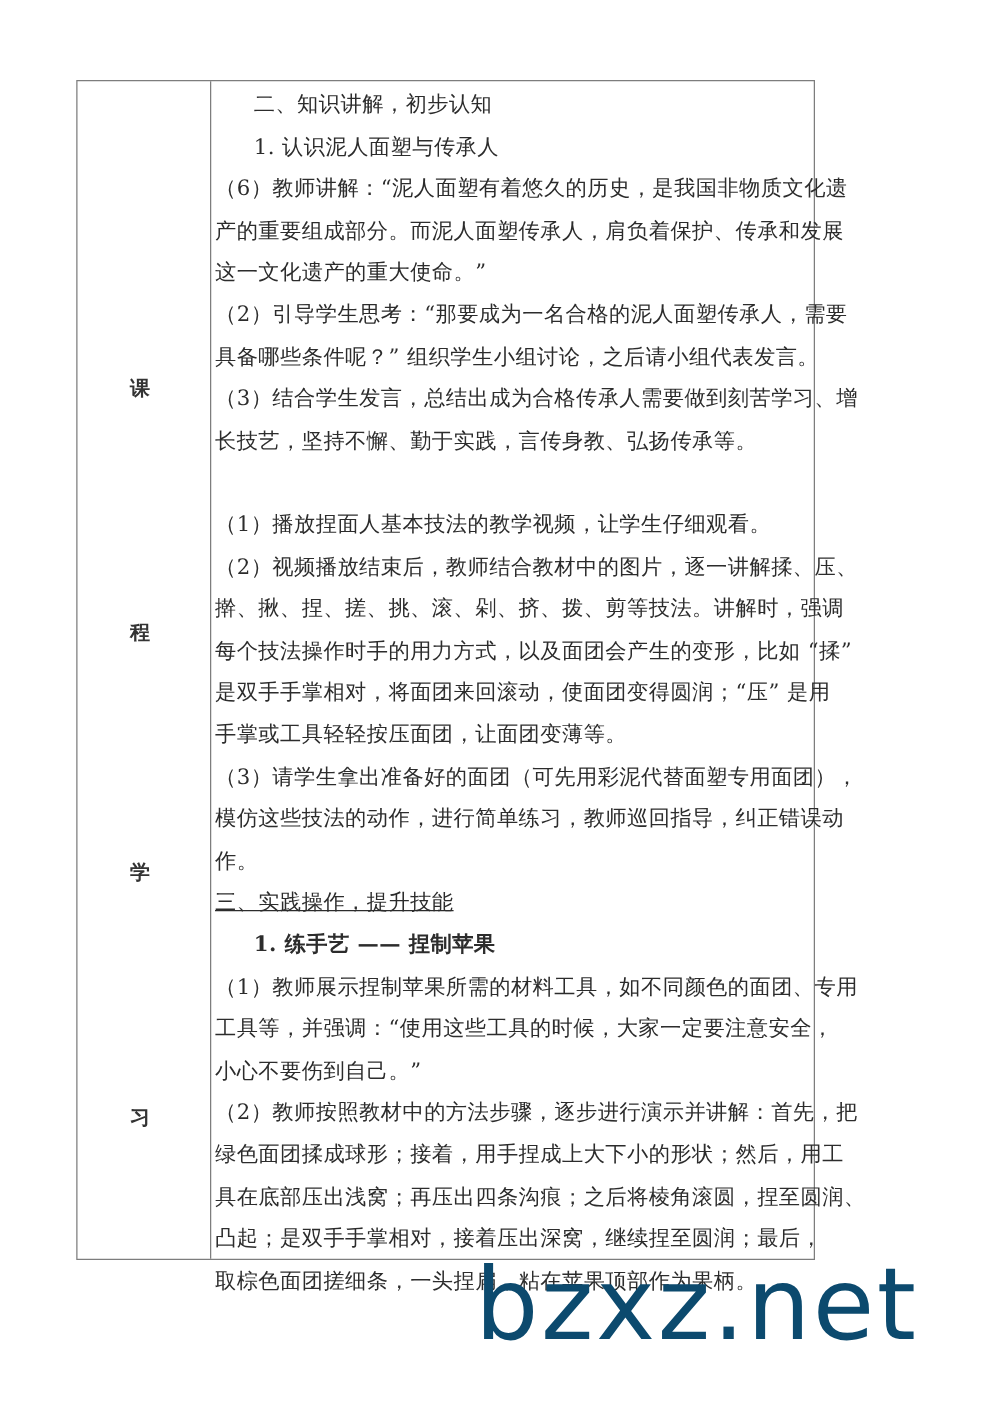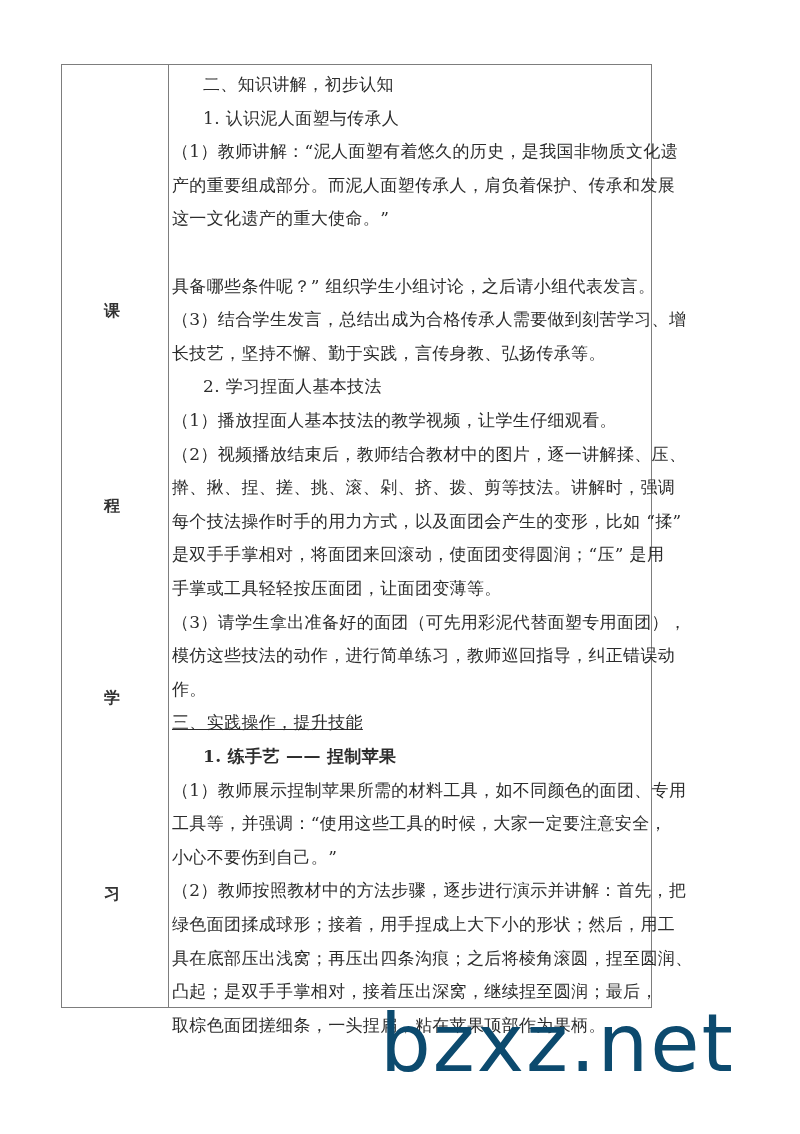--- a/index.html
+++ b/index.html
@@ -39,27 +39,27 @@
 
 <div class="table">
   <div class="label" style="top:236px">课</div>
   <div class="label" style="top:431px">程</div>
   <div class="label" style="top:623px">学</div>
   <div class="label" style="top:819px">习</div>
   <div class="divider"></div>
   <div class="content" id="content">
       <div class="line indent" style="top: 8px;">二、知识讲解，初步认知</div>
       <div class="line indent" style="top: 41.6px;">1. 认识泥人面塑与传承人</div>
-      <div class="line" style="top: 75.2px;">（1）教师讲解：“泥人面塑有着悠久的历史，是我国非物质文化遗</div>
+      <div class="line" style="top: 75.2px;">（6）教师讲解：“泥人面塑有着悠久的历史，是我国非物质文化遗</div>
       <div class="line" style="top: 108.8px;">产的重要组成部分。而泥人面塑传承人，肩负着保护、传承和发展</div>
       <div class="line" style="top: 142.4px;">这一文化遗产的重大使命。”</div>
+      <div class="line" style="top: 176px;">（2）引导学生思考：“那要成为一名合格的泥人面塑传承人，需要</div>
       <div class="line" style="top: 209.6px;">具备哪些条件呢？” 组织学生小组讨论，之后请小组代表发言。</div>
       <div class="line" style="top: 243.2px;">（3）结合学生发言，总结出成为合格传承人需要做到刻苦学习、增</div>
       <div class="line" style="top: 276.8px;">长技艺，坚持不懈、勤于实践，言传身教、弘扬传承等。</div>
-      <div class="line indent" style="top: 310.4px;">2. 学习捏面人基本技法</div>
       <div class="line" style="top: 344px;">（1）播放捏面人基本技法的教学视频，让学生仔细观看。</div>
       <div class="line" style="top: 377.6px;">（2）视频播放结束后，教师结合教材中的图片，逐一讲解揉、压、</div>
       <div class="line" style="top: 411.2px;">擀、揪、捏、搓、挑、滚、剁、挤、拨、剪等技法。讲解时，强调</div>
       <div class="line" style="top: 444.8px;">每个技法操作时手的用力方式，以及面团会产生的变形，比如 “揉”</div>
       <div class="line" style="top: 478.4px;">是双手手掌相对，将面团来回滚动，使面团变得圆润；“压” 是用</div>
       <div class="line" style="top: 512px;">手掌或工具轻轻按压面团，让面团变薄等。</div>
       <div class="line" style="top: 545.6px;">（3）请学生拿出准备好的面团（可先用彩泥代替面塑专用面团），</div>
       <div class="line" style="top: 579.2px;">模仿这些技法的动作，进行简单练习，教师巡回指导，纠正错误动</div>
       <div class="line" style="top: 612.8px;">作。</div>
       <div class="line" style="top: 646.4px; text-decoration: underline;">三、实践操作，提升技能</div>

